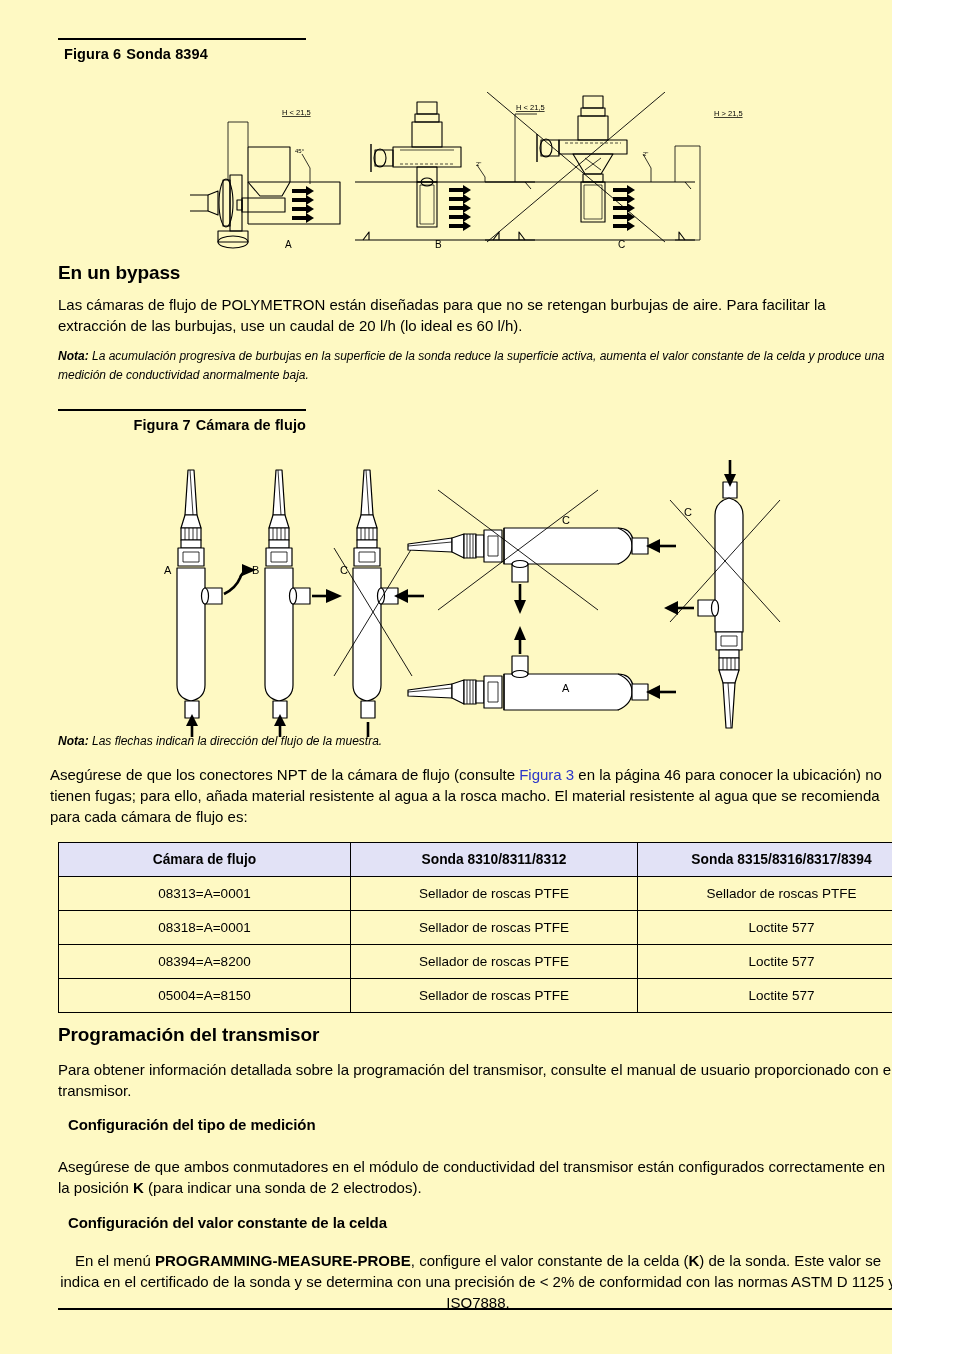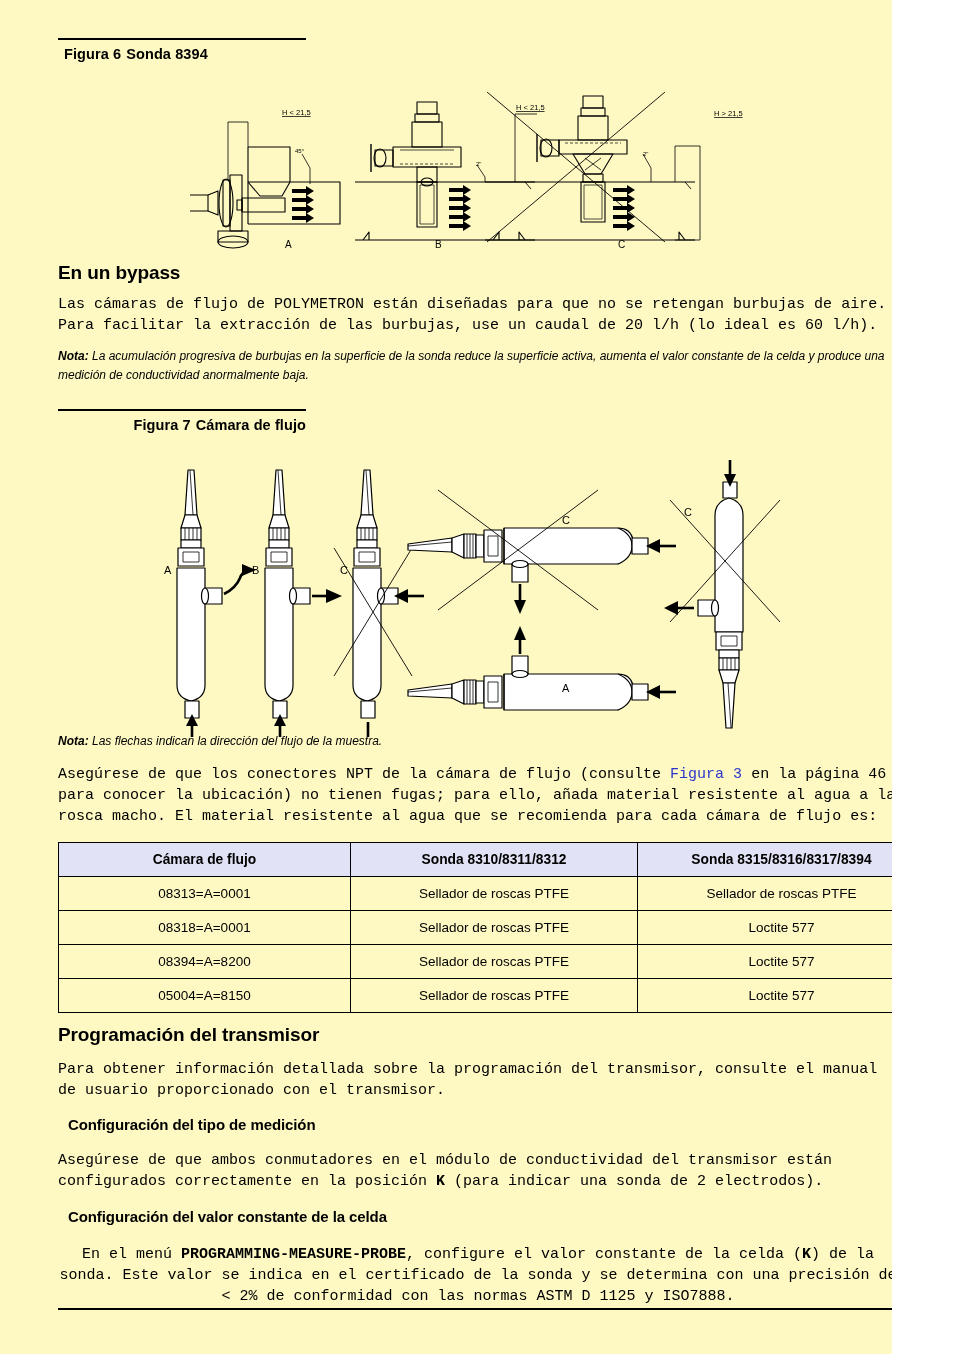--- a/index.html
+++ b/index.html
@@ -42,21 +42,20 @@
   h3.sub {
     font-size: 15px;
     font-weight: bold;
     margin: 10px;
     letter-spacing: -0.1px;
   }
   p.body {
     font-size: 15px;
     line-height: 21px;
     margin: 0;
-    font-family: Liberation Mono, monospace;
   }
   p.note {
     font-size: 12px;
     line-height: 18.5px;
     font-style: italic;
     margin: 0;
   }
   p.note b {
     font-style: italic;
     font-weight: bold;
@@ -453,21 +452,21 @@
     </svg>
   </div>
 
   <div style="position:absolute; left:58px; top:732px; width:840px;">
     <p class="note">
       <b>Nota:</b>
       <span>Las flechas indican la dirección del flujo de la muestra.</span>
     </p>
   </div>
 
-  <div style="position:absolute; left:58px; top:764px; width:840px;">
+  <div style="position:absolute; left:50px; top:764px; width:840px;">
     <p class="body"><span>Asegúrese de que los conectores NPT de la cámara de flujo (consulte </span><span class="lnk">Figura 3</span><span> en la página 46 para conocer la ubicación) no tienen fugas; para ello, añada material resistente al agua a la rosca macho. El material resistente al agua que se recomienda para cada cámara de flujo es:</span></p>
   </div>
 
   <div style="position:absolute; left:58px; top:842px;">
     <table class="matrix">
       <thead>
         <tr>
           <th class="col-a">Cámara de flujo</th>
           <th class="col-b">Sonda 8310/8311/8312</th>
           <th class="col-c">Sonda 8315/8316/8317/8394</th>
@@ -496,21 +495,21 @@
         </tr>
       </tbody>
     </table>
   </div>
 
   <div style="position:absolute; left:58px; top:1024px; width:840px;">
     <h2 class="sec">Programación del transmisor</h2>
     <p class="body" style="margin-top:13px;">Para obtener información detallada sobre la programación del transmisor, consulte el manual de usuario proporcionado con el transmisor.</p>
 
     <h3 class="sub" style="margin-top:15px;">Configuración del tipo de medición</h3>
-    <p class="body" style="margin-top:17px;"><span>Asegúrese de que ambos conmutadores en el módulo de conductividad del transmisor están configurados correctamente en la posición </span><span class="bold">K</span><span> (para indicar una sonda de 2 electrodos).</span></p>
+    <p class="body" style="margin-top:23px;"><span>Asegúrese de que ambos conmutadores en el módulo de conductividad del transmisor están configurados correctamente en la posición </span><span class="bold">K</span><span> (para indicar una sonda de 2 electrodos).</span></p>
 
     <h3 class="sub" style="margin-top:16px;">Configuración del valor constante de la celda</h3>
     <p class="body" style="margin-top:19px;text-align:center;"><span>En el menú </span><span class="bold">PROGRAMMING-MEASURE-PROBE</span><span>, configure el valor constante de la celda (</span><span class="bold">K</span><span>) de la sonda. Este valor se indica en el certificado de la sonda y se determina con una precisión de &lt; 2% de conformidad con las normas ASTM D 1125 y ISO7888.</span></p>
   </div>
 
   <div class="footer-rule"></div>
   <div class="footer-text">
     <span class="pg">48</span><span class="lang">Español</span>
   </div>
 

